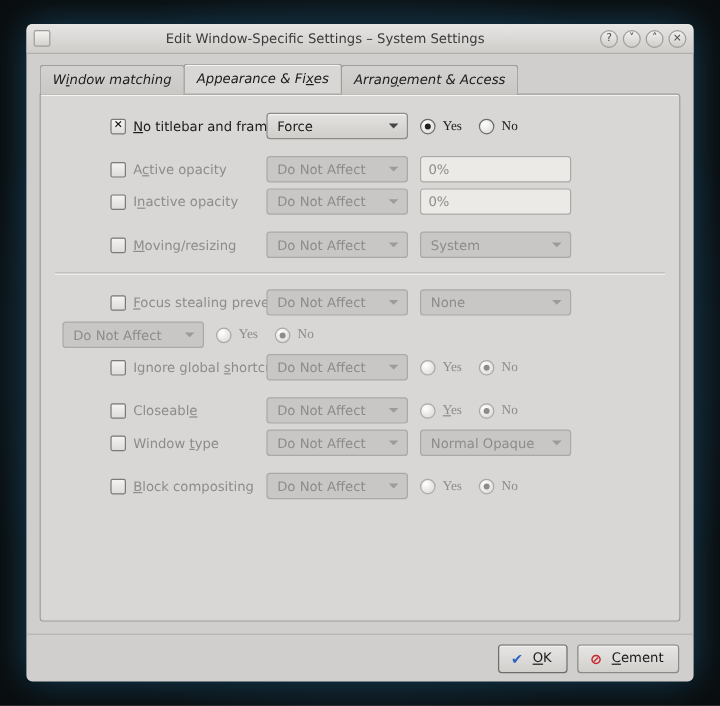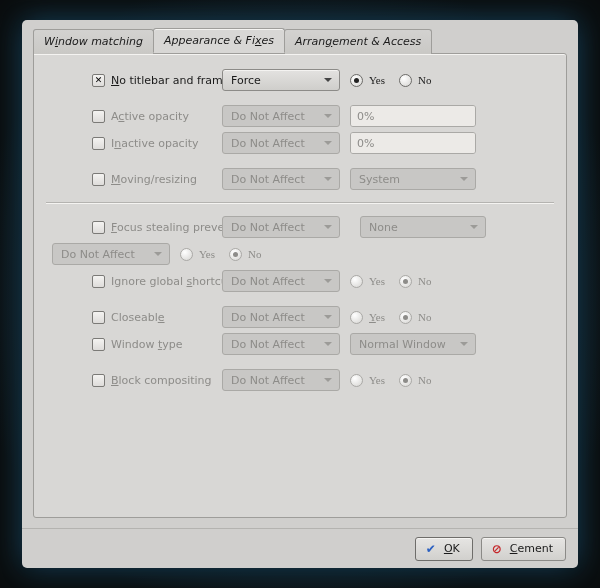--- a/index.html
+++ b/index.html
@@ -242,20 +242,30 @@
   .btn .ico { width:14px; height:14px; display:flex; align-items:center; justify-content:center; font-size:12px;}
   .btn .ico.ok { color: var(--btn-blue); font-weight:bold; }
   .btn .ico.cancel { color: var(--btn-red); font-weight:bold; }
   .btn .u { text-decoration: underline; }
 </style>
 </head>
 <body>
 
 <div class="window">
 
+  <div class="titlebar">
+    <div class="sysicon"></div>
+    <div class="title">Edit Window-Specific Settings – System Settings</div>
+    <div class="titlebtns">
+      <div class="tbtn">?</div>
+      <div class="tbtn">˅</div>
+      <div class="tbtn">˄</div>
+      <div class="tbtn">×</div>
+    </div>
+  </div>
 
   <div class="tabstrip">
     <div class="tab">
       <span>W</span><span class="u">i</span><span>ndow matching</span>
     </div>
     <div class="tab active">
       <span>Appearance &amp; Fi</span><span class="u">x</span><span>es</span>
     </div>
     <div class="tab">
       <span>Arran</span><span class="u">g</span><span>ement &amp; Access</span>
@@ -340,21 +350,21 @@
       <div class="cb-wrap">
         <div class="cb"></div>
         <span class="lbl disabled">
           <span></span><span class="u">F</span><span>ocus stealing prevention</span>
         </span>
       </div>
       <div class="combo disabled">
         <span class="txt">Do Not Affect</span>
           <span class="arrow"></span>
       </div>
-      <div class="combo disabled wide" style="margin-left:20px">
+      <div class="combo disabled wide" style="margin-left:10px">
         <span class="txt">None</span>
           <span class="arrow"></span>
       </div>
     </div>
 
     <div class="row">
       <div class="combo disabled">
         <span class="txt">Do Not Affect</span>
           <span class="arrow"></span>
       </div>
@@ -409,21 +419,21 @@
         <div class="cb"></div>
         <span class="lbl disabled">
           <span>Window </span><span class="u">t</span><span>ype</span>
         </span>
       </div>
       <div class="combo disabled">
         <span class="txt">Do Not Affect</span>
           <span class="arrow"></span>
       </div>
       <div class="combo disabled wide" style="margin-left:10px">
-        <span class="txt">Normal Window</span>
+        <span class="txt">Normal Opaque</span>
           <span class="arrow"></span>
       </div>
     </div>
 
     <div class="row gap-top">
       <div class="cb-wrap">
         <div class="cb"></div>
         <span class="lbl disabled">
           <span></span><span class="u">B</span><span>lock compositing</span>
         </span>

